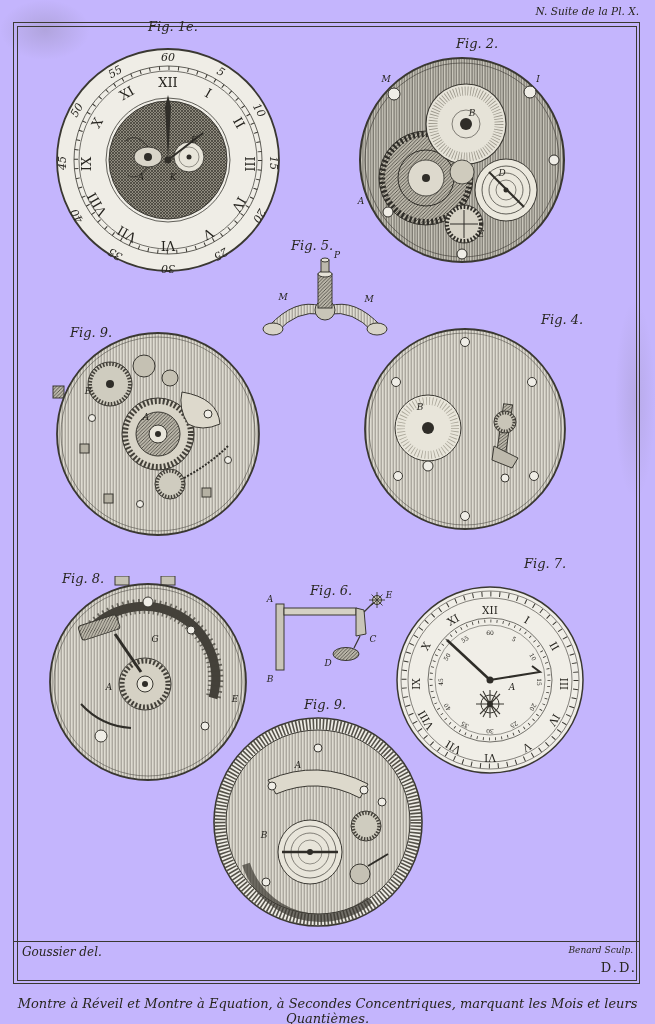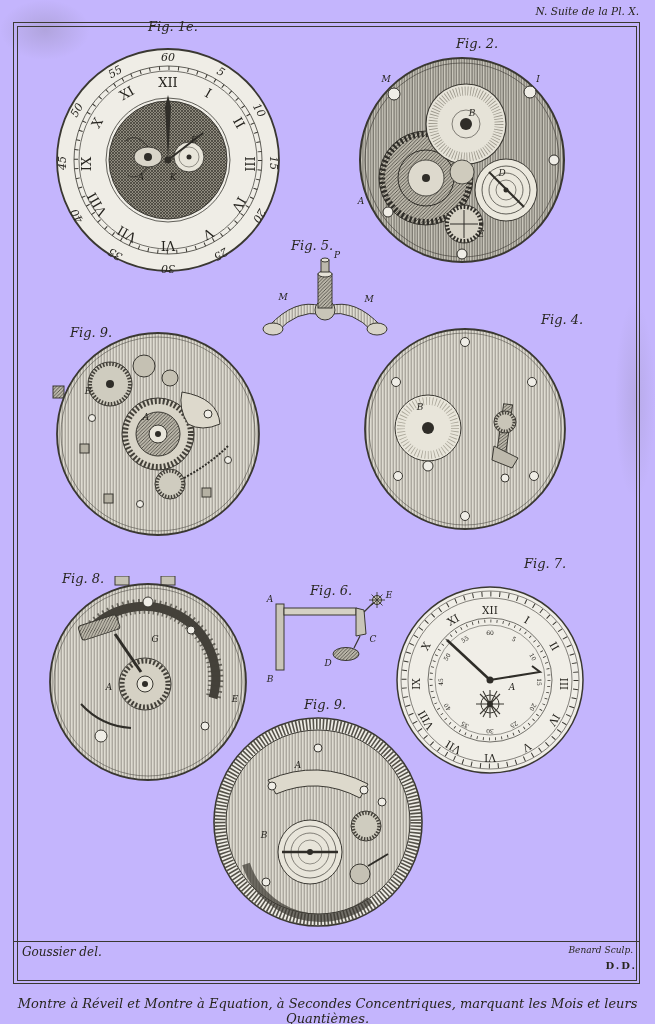--- a/index.html
+++ b/index.html
@@ -8,21 +8,21 @@
   .frame{position:absolute;left:13px;top:22px;width:625px;height:960px;border:1.6px solid #3a3832;}
   .frame-inner{position:absolute;inset:2.5px;border:0.8px solid #3a3832;}
   .header-right{position:absolute;top:5px;right:16px;font-style:italic;font-size:10.5px;}
   .figlabel{position:absolute;font-style:italic;font-size:13px;z-index:5;}
   .figwrap{position:absolute;z-index:2;}
   .bottom-rule{position:absolute;left:13px;top:941px;width:627px;height:1.4px;background:#3a3832;z-index:4;}
   .title{position:absolute;left:0;right:0;top:948px;text-align:center;font-size:28px;
          letter-spacing:7px;z-index:5;}
   .credit-left{position:absolute;left:22px;top:945px;font-style:italic;font-size:12px;z-index:5;}
   .credit-right{position:absolute;right:22px;top:945px;font-style:italic;font-size:9px;z-index:5;}
-  .plate-mark{position:absolute;right:18px;top:960px;font-size:10px;letter-spacing:2px;z-index:5;font-weight:bold;}
+  .plate-mark{position:absolute;right:18px;top:960px;font-size:13px;letter-spacing:2px;z-index:5;}
   .caption{position:absolute;left:0;right:0;top:996px;text-align:center;font-style:italic;
            font-size:13px;z-index:5;}
   svg text{font-family:"DejaVu Serif",serif;fill:#26241f;}
   .min{font-size:11px;font-style:italic;text-anchor:middle;}
   .rom{font-size:13px;text-anchor:middle;}
   .rom7{font-size:10.5px;text-anchor:middle;}
   .min7{font-size:6px;text-anchor:middle;}
   .lt{font-size:9px;font-style:italic;text-anchor:middle;}
   .smudge1{position:absolute;left:0;top:0;width:90px;height:60px;z-index:1;
     background:radial-gradient(closest-side,rgba(90,88,80,.18),rgba(90,88,80,0));}

